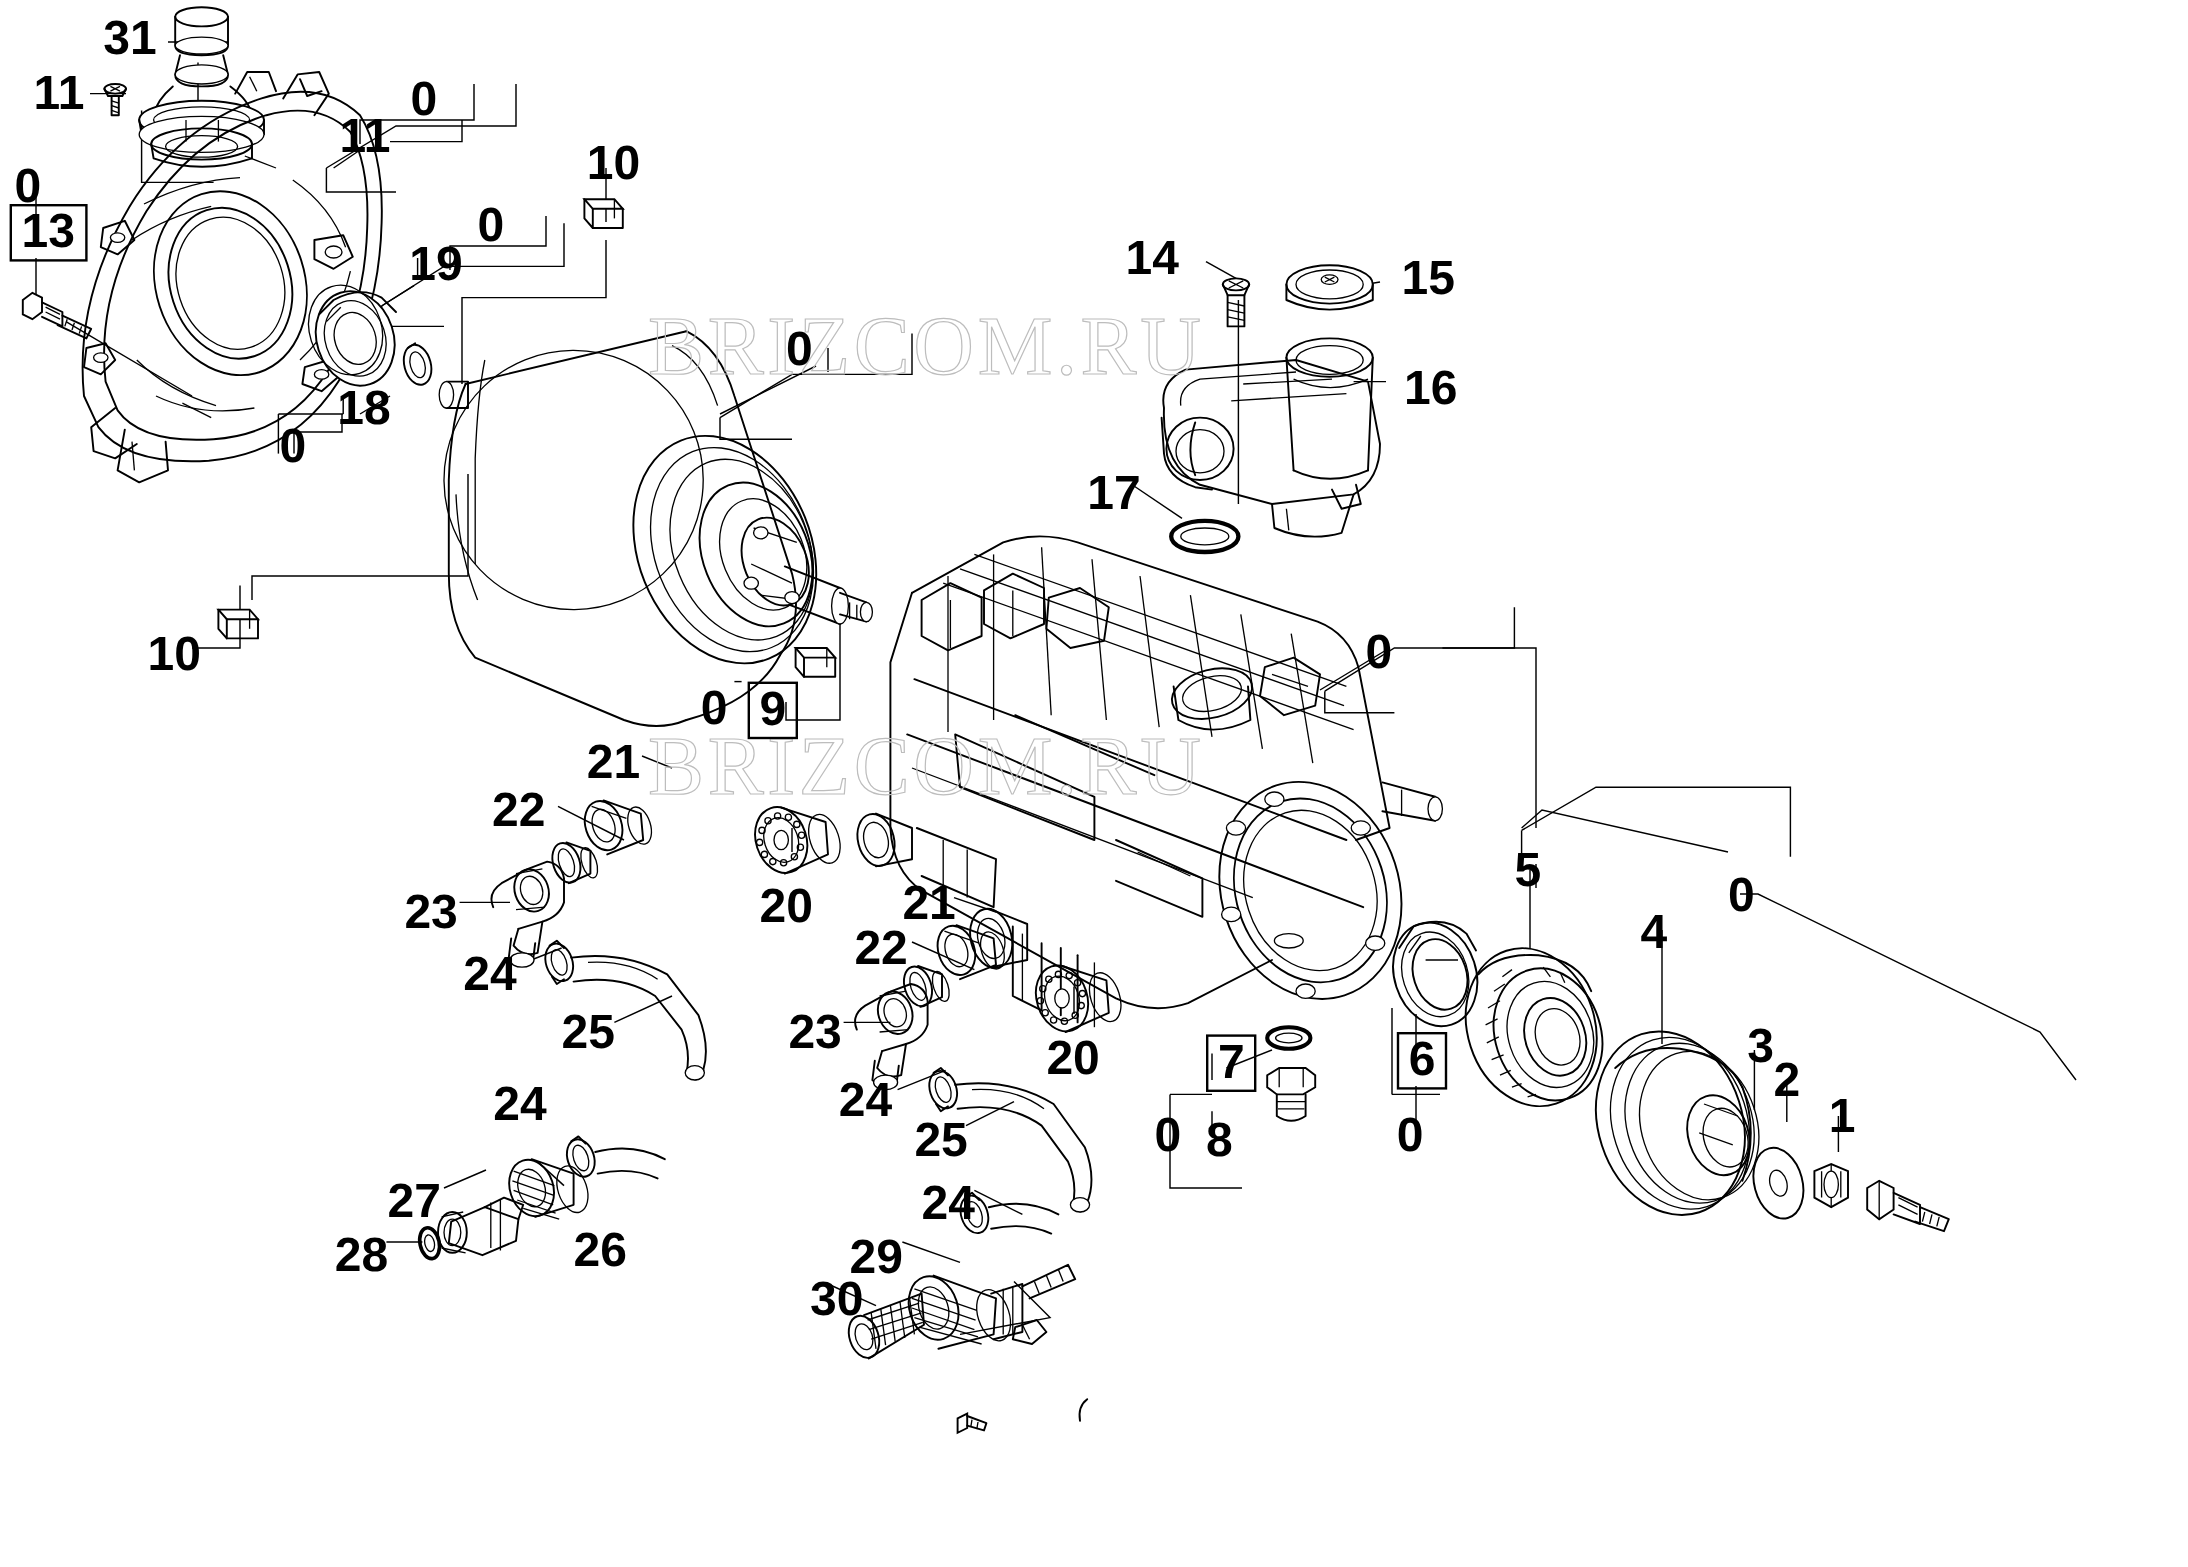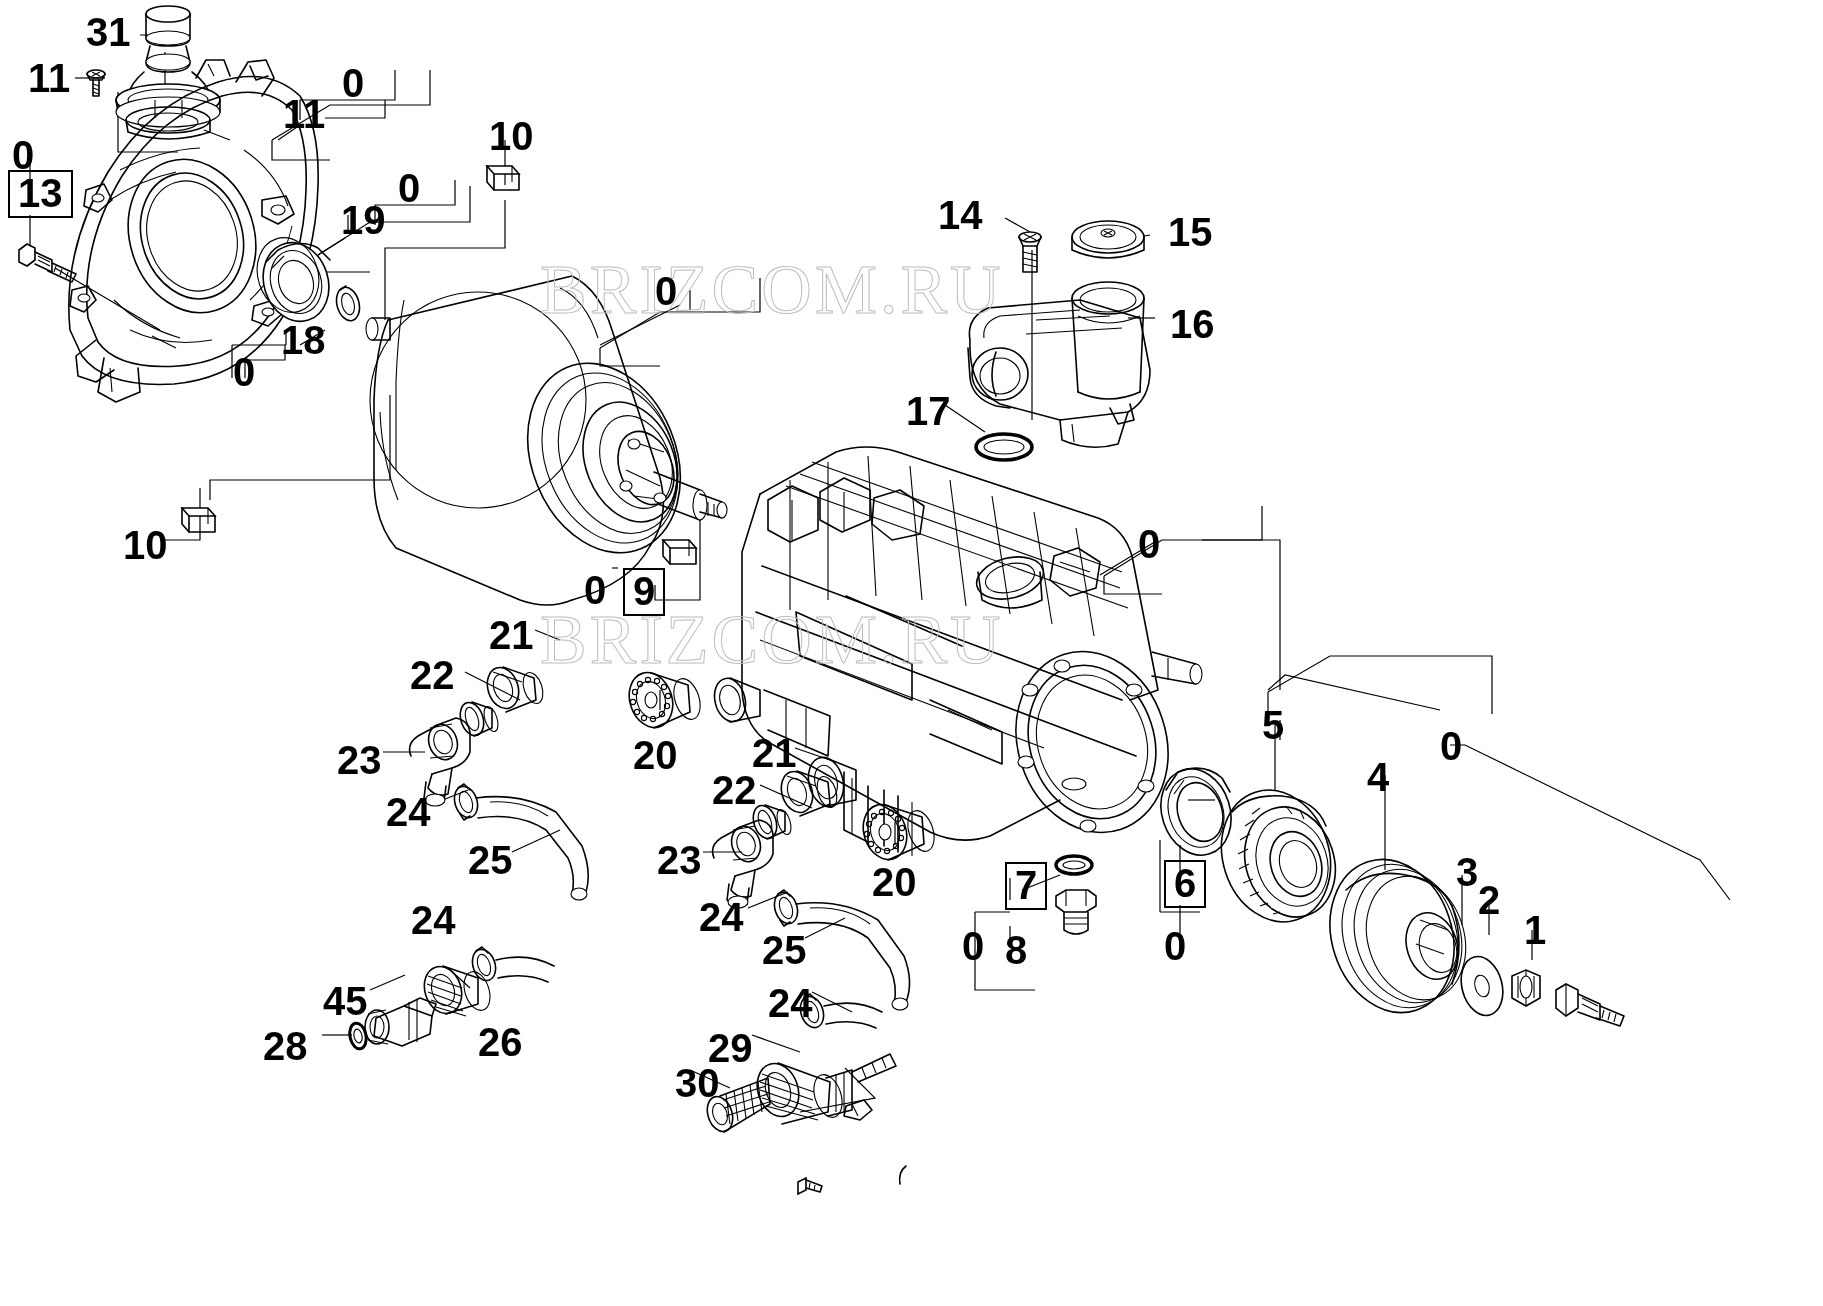--- a/index.html
+++ b/index.html
@@ -709,21 +709,21 @@
       <div class="lbl" style="left: 1456px; top: 852px;">3</div>
       <div class="lbl boxed" style="left: 1005px; top: 862px;">7</div>
       <div class="lbl" style="left: 1478px; top: 880px;">2</div>
       <div class="lbl" style="left: 411px; top: 900px;">24</div>
       <div class="lbl" style="left: 699px; top: 897px;">24</div>
       <div class="lbl" style="left: 1524px; top: 910px;">1</div>
       <div class="lbl" style="left: 962px; top: 926px;">0</div>
       <div class="lbl" style="left: 1005px; top: 930px;">8</div>
       <div class="lbl" style="left: 1164px; top: 926px;">0</div>
       <div class="lbl" style="left: 762px; top: 930px;">25</div>
-      <div class="lbl" style="left: 323px; top: 981px;">45</div>
+      <div class="lbl" style="left: 323px; top: 981px;">27</div>
       <div class="lbl" style="left: 768px; top: 983px;">24</div>
       <div class="lbl" style="left: 478px; top: 1000px; margin-top: 22px;">26</div>
-      <div class="lbl" style="left: 263px; top: 1026px;">28</div>
+      <div class="lbl" style="left: 279px; top: 1026px;">28</div>
       <div class="lbl" style="left: 708px; top: 1028px;">29</div>
       <div class="lbl" style="left: 646px; top: 1063px; margin-left: 29px;">30</div>
     </div>
 
 </div>
 
 </body></html>

